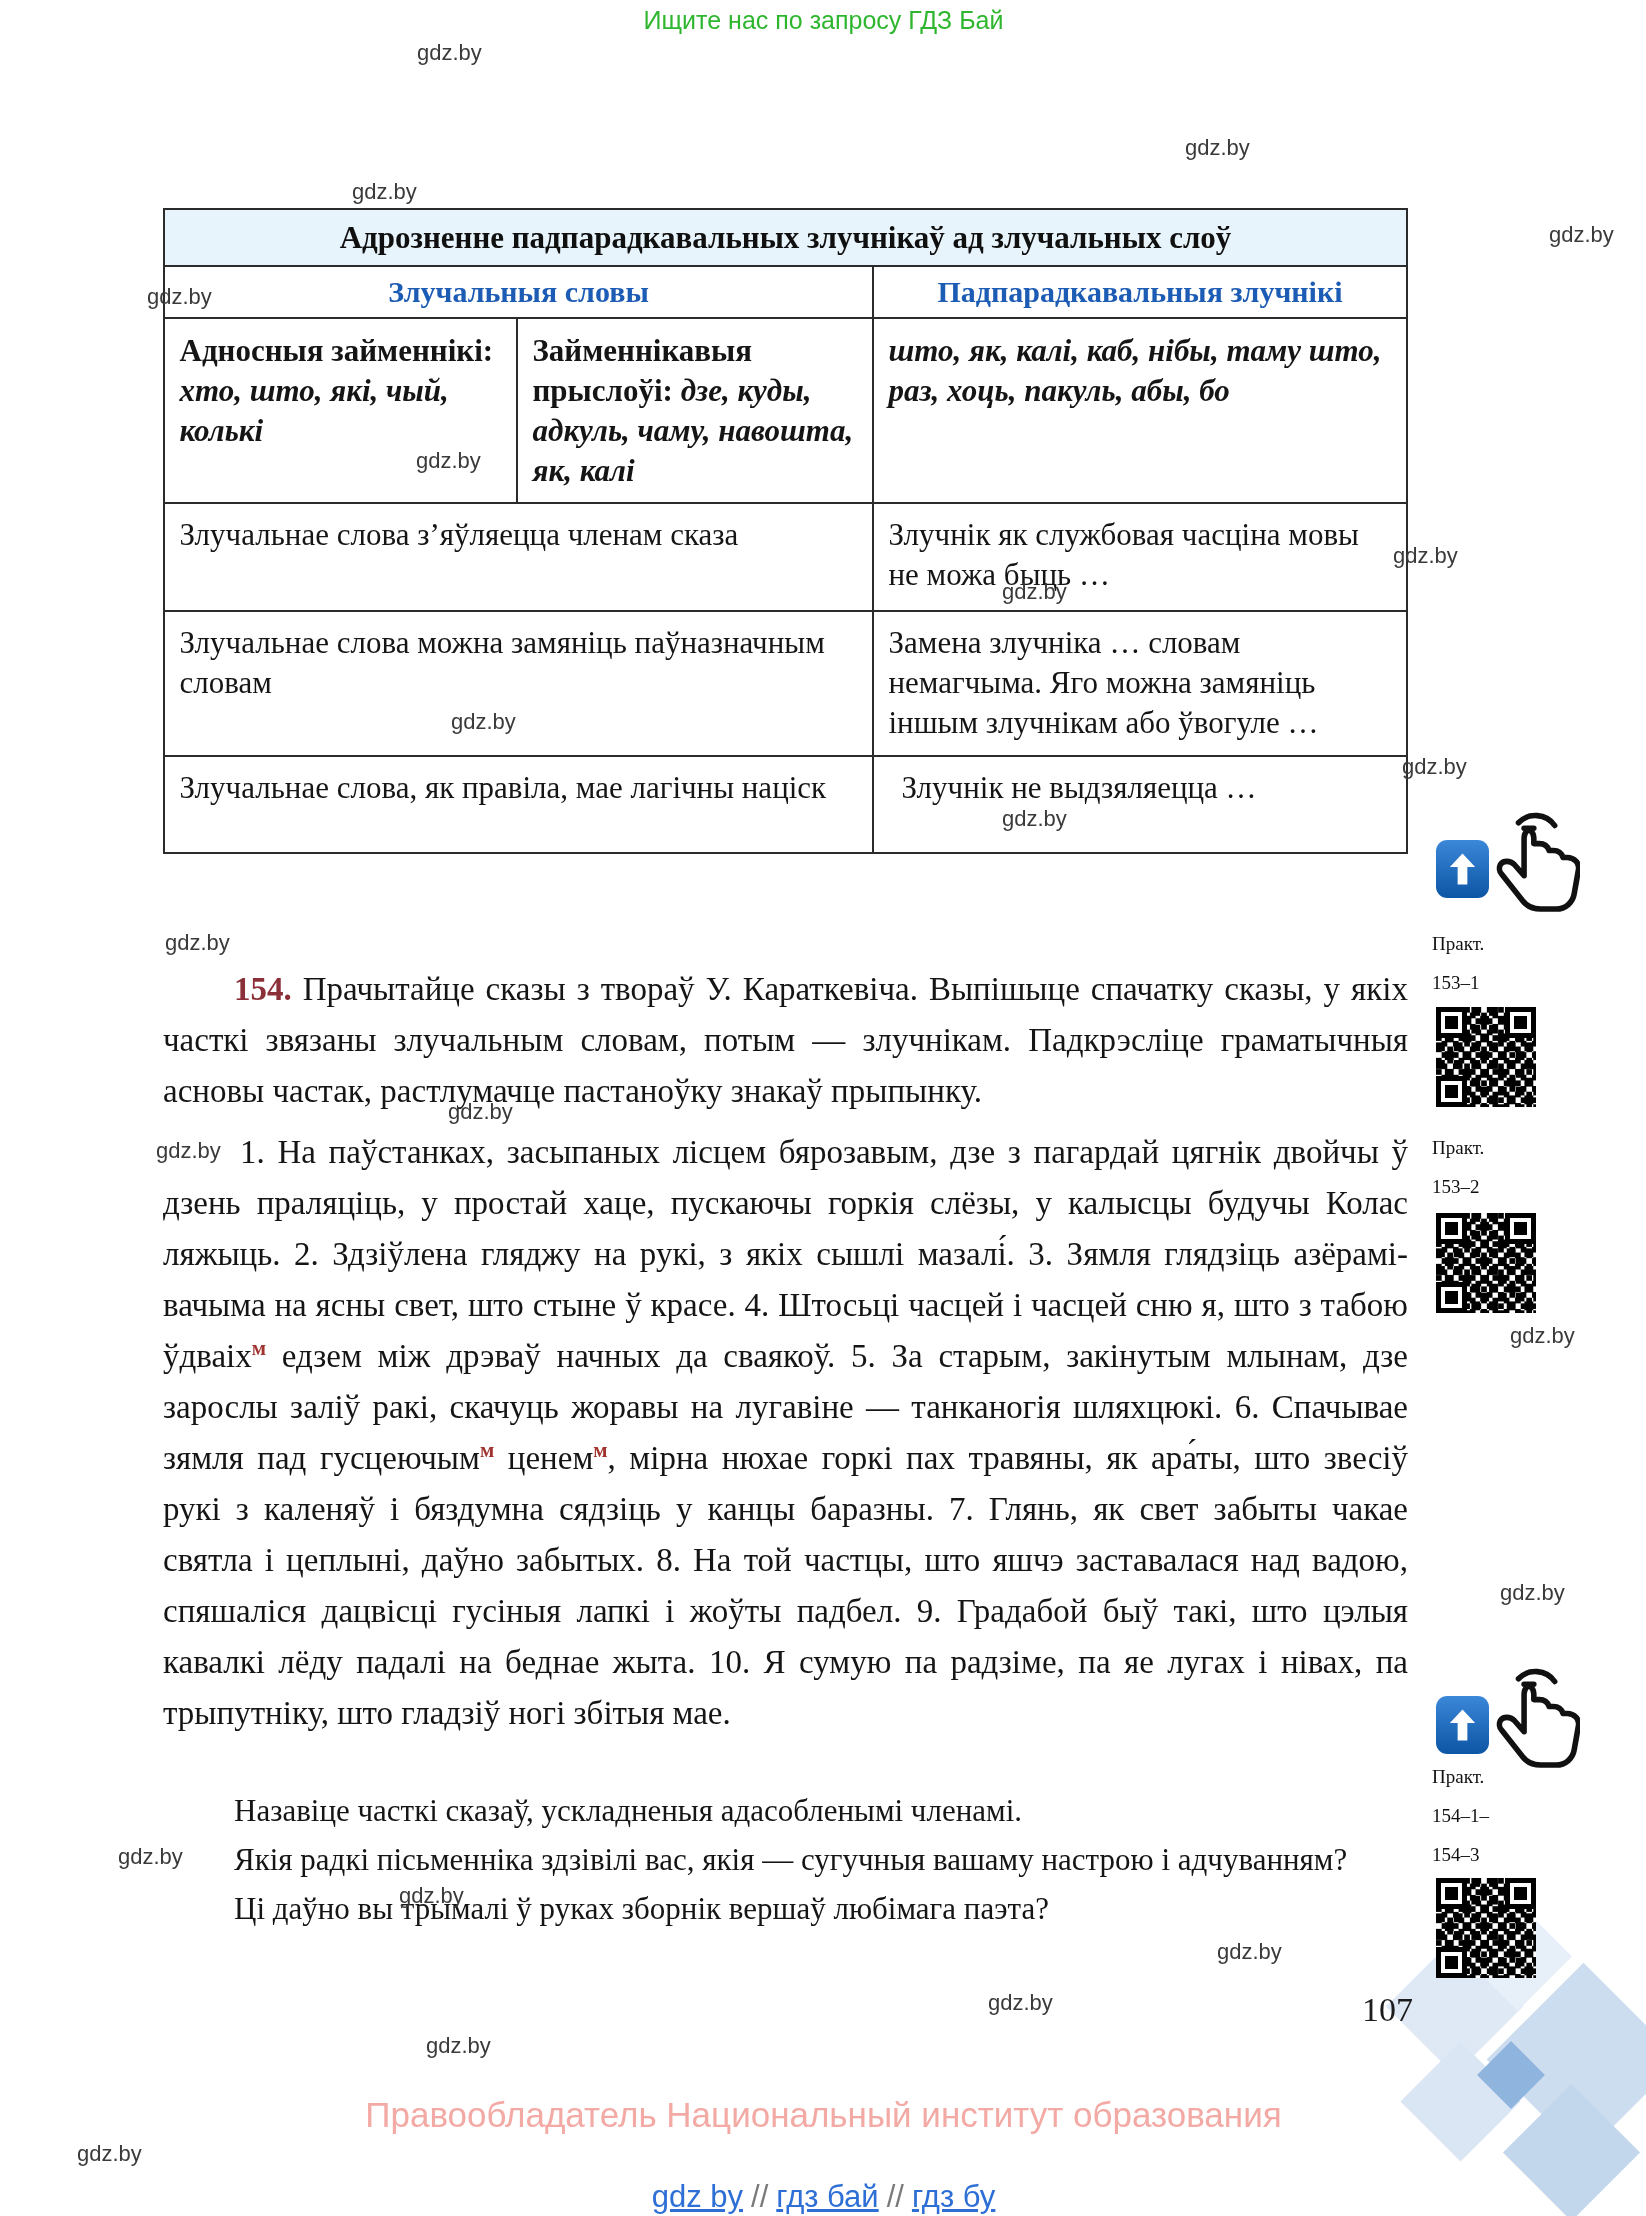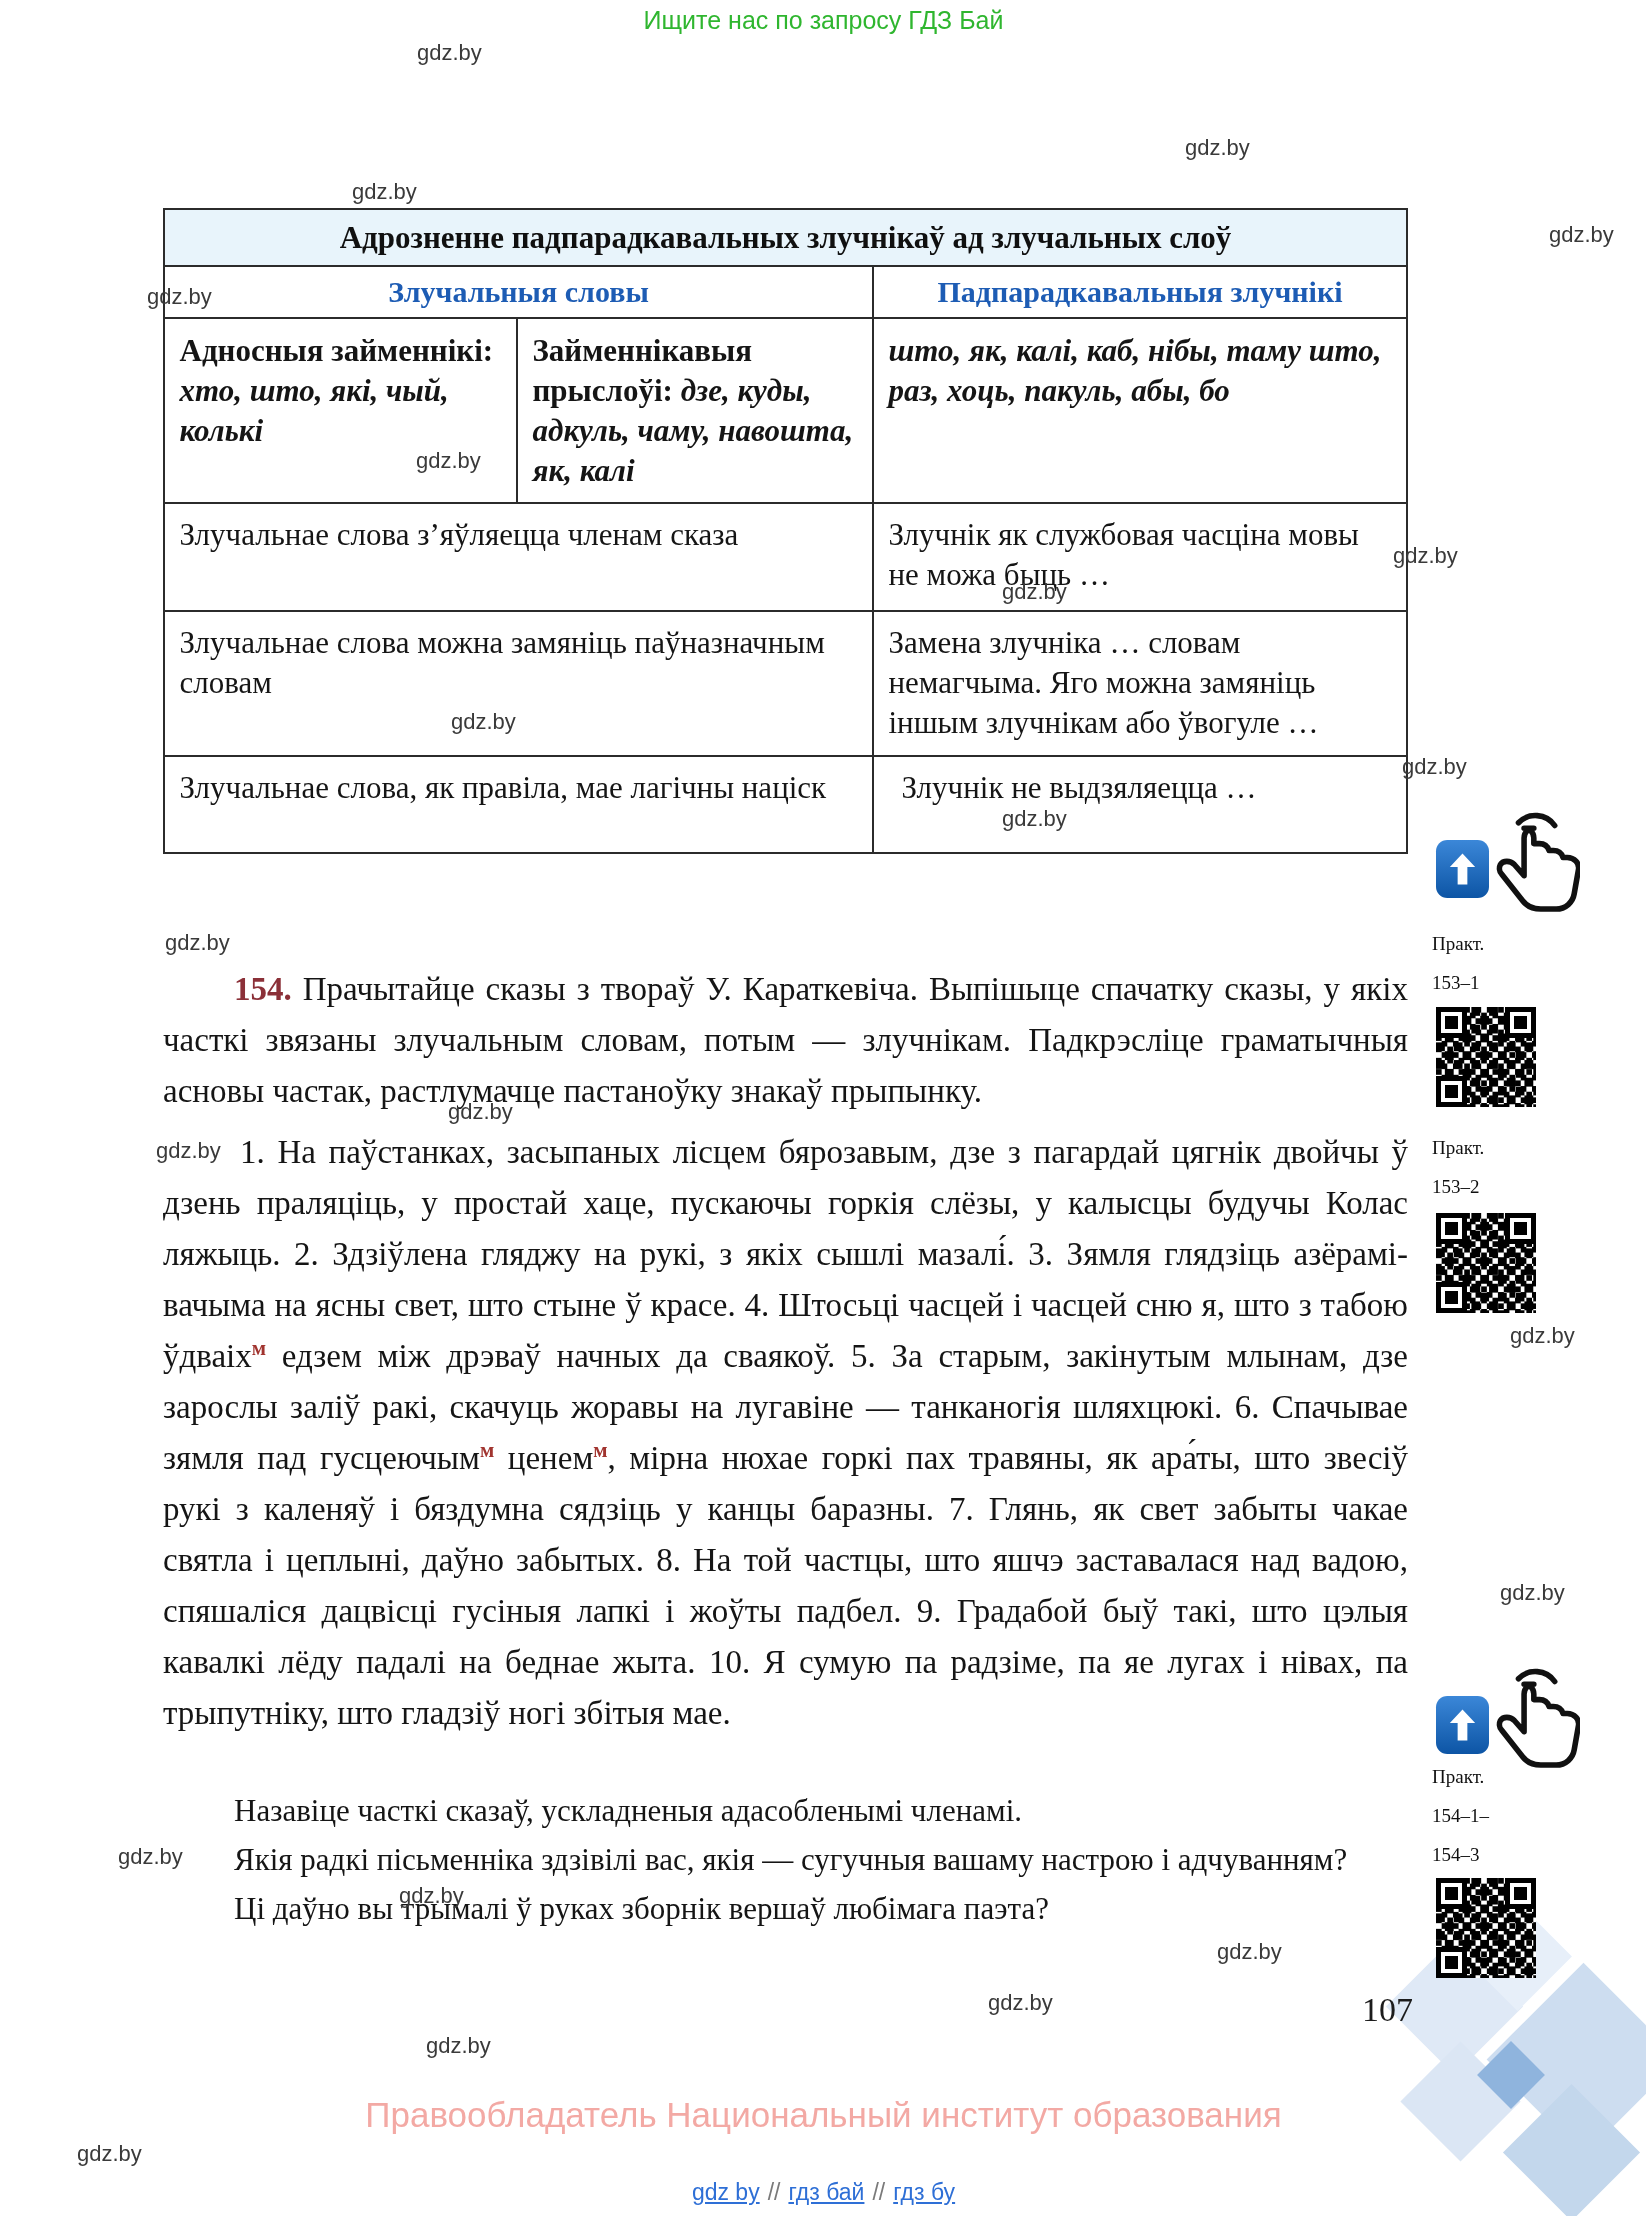--- a/index.html
+++ b/index.html
@@ -58,21 +58,21 @@
   .icon-pair{position:absolute;width:153px;height:117px;z-index:2;}
   .uparrow{position:absolute;left:0;top:34px;width:53px;height:58px;border-radius:11.3px;
            background:linear-gradient(#3b87d8,#0d55a5);display:flex;align-items:center;justify-content:center;}
   .hand{position:absolute;left:60px;top:0;width:84px;height:117px;}
 
   
   .pagenum{position:absolute;left:1362px;top:1991px;font-size:34px;color:#1c1c1c;z-index:2;}
   .copyright{position:absolute;top:2095px;left:0;width:100%;text-align:center;z-index:3;
              font-family:"Liberation Sans",sans-serif;font-size:35px;color:#f3a9a4;}
   .footer-links{position:absolute;top:2179px;left:0;width:100%;text-align:center;z-index:3;
-             font-family:"Liberation Sans",sans-serif;font-size:23px;color:#2e6fd6;}
+             font-family:"Liberation Sans",sans-serif;font-size:31px;color:#2e6fd6;}
   .footer-links .sep{color:#7a7a7a;margin:0 8px;}
   .footer-links a{color:#2e6fd6;text-decoration:underline;cursor:pointer;}
 
   
   .dm{position:absolute;transform:rotate(45deg);z-index:0;}
   .d1{left:1406px;top:1958px;width:97px;height:97px;background:#dfe9f6;}
   .d2{left:1479px;top:1918px;width:77px;height:77px;background:#e7eff9;}
   .d3{left:1515px;top:1991px;width:137px;height:137px;background:#cdddf0;}
   .d4{left:1418px;top:2059px;width:85px;height:85px;background:#dbe6f4;}
   .d5{left:1523px;top:2104px;width:97px;height:97px;background:#c3d7ec;}

